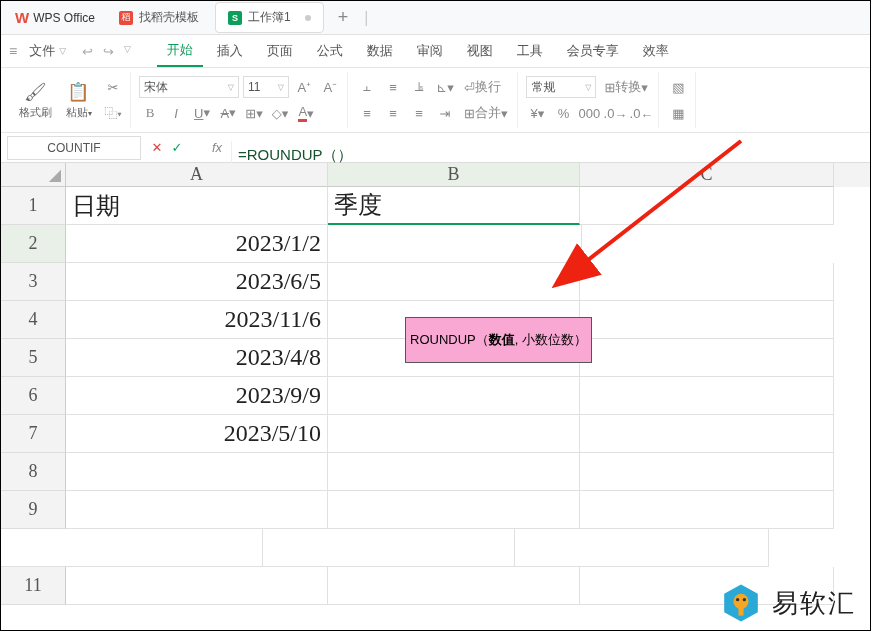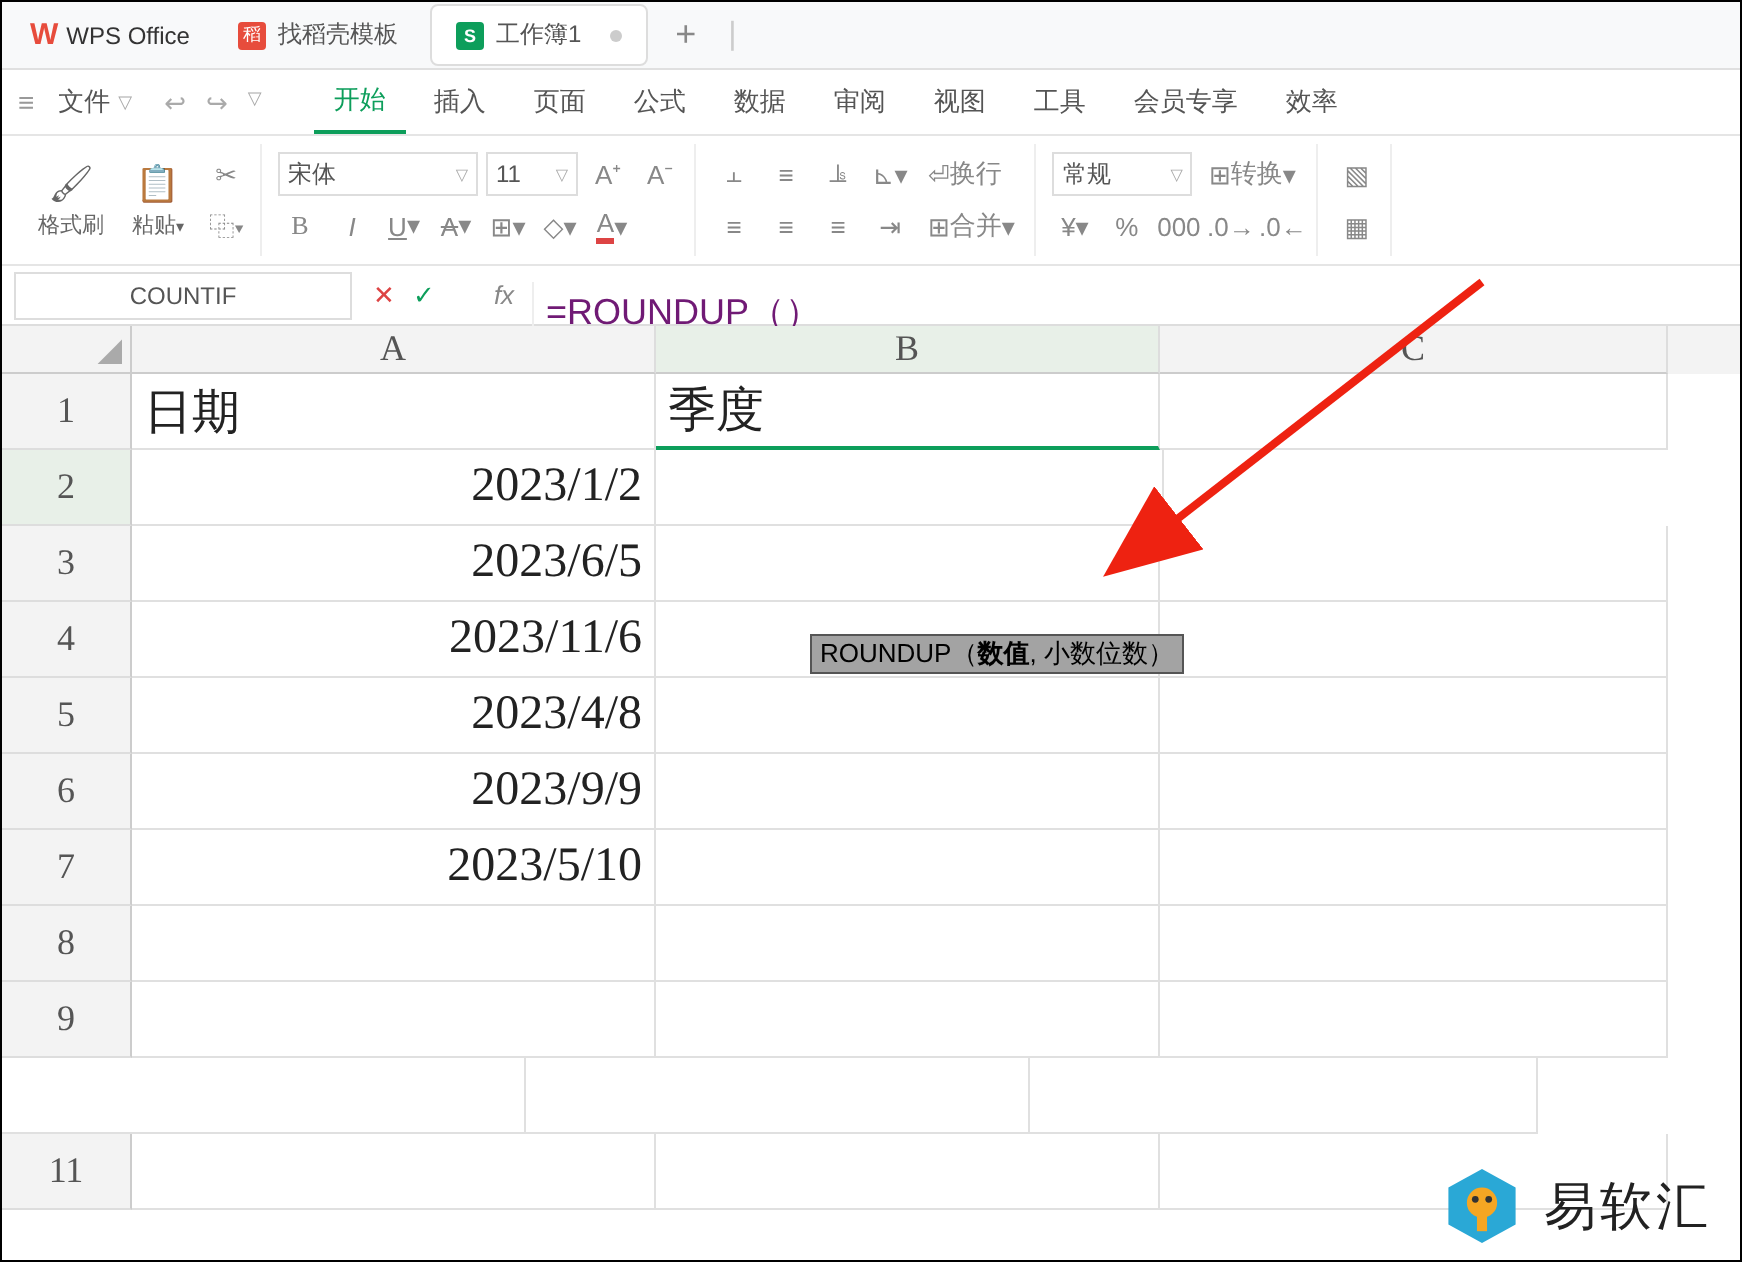--- a/index.html
+++ b/index.html
@@ -27,26 +27,26 @@
 .ribbon-group.horz { flex-direction: row; align-items: center; gap: 6px; }
 .ribbon-btn { display: flex; flex-direction: column; align-items: center; gap: 2px; padding: 2px 4px; font-size: 11px; color: #666; }
 .ribbon-icon { font-size: 18px; color: #666; }
 .ribbon-row { display: flex; align-items: center; gap: 4px; margin: 2px 0; }
 .font-select { width: 100px; height: 22px; border: 1px solid #ddd; font-size: 12px; padding: 0 4px; background: #fff; color: #555; display: flex; align-items: center; justify-content: space-between; }
 .size-select { width: 46px; height: 22px; border: 1px solid #ddd; font-size: 12px; padding: 0 4px; background: #fff; color: #555; display: flex; align-items: center; justify-content: space-between; }
 .mini-btn { width: 22px; height: 22px; display: flex; align-items: center; justify-content: center; color: #888; font-size: 13px; cursor: pointer; }
 .mini-btn.letter { font-family: "Times New Roman", serif; }
 
 .formula-bar { display: flex; align-items: center; height: 30px; border-bottom: 1px solid #ddd; background: #fff; }
-.cell-ref { width: 169px; height: 24px; margin: 0 6px; border: 1px solid #ddd; display: flex; align-items: center; justify-content: center; font-size: 12px; color: #555; }
+.cell-ref { width: 134px; height: 24px; margin: 0 6px; border: 1px solid #ddd; display: flex; align-items: center; justify-content: center; font-size: 12px; color: #555; }
 .fb-btn { width: 20px; display: flex; align-items: center; justify-content: center; color: #888; font-size: 13px; }
 .fb-cancel { color: #d44; }
 .fb-confirm { color: #0d9e5b; }
 .fb-fx { font-style: italic; font-size: 13px; margin-left: 20px; }
-.formula-input { flex: 1; padding: 0 6px; font-size: 18px; color: #701a75; border-left: 1px solid #eee; margin-left: 4px; height: 100%; display: flex; align-items: center; margin-top: 16px; }
+.formula-input { flex: 1; padding: 0 6px; font-size: 15px; color: #14532d; border-left: 1px solid #eee; margin-left: 4px; height: 100%; display: flex; align-items: center; margin-top: 16px; }
 
 .sheet { position: relative; background: #fff; }
 .col-headers { display: flex; height: 24px; background: #f3f3f3; }
 .row-head-corner { width: 65px; border-right: 1px solid #ccc; border-bottom: 1px solid #ccc; display: flex; align-items: center; justify-content: flex-end; padding-right: 4px; color: #aaa; }
 .col-head { border-right: 1px solid #ddd; border-bottom: 1px solid #ccc; display: flex; align-items: center; justify-content: center; font-size: 18px; color: #555; font-family: "Times New Roman", serif; }
 .col-A { width: 262px; }
 .col-B { width: 252px; }
 .col-B.active { background: #e8f0e8; }
 .col-C { width: 254px; }
 
@@ -55,21 +55,21 @@
 .row-head { width: 65px; background: #f3f3f3; border-right: 1px solid #ccc; border-bottom: 1px solid #ddd; display: flex; align-items: center; justify-content: center; font-size: 18px; color: #555; font-family: "Times New Roman", serif; }
 .row-head.active { background: #e8f0e8; }
 .cell { border-right: 1px solid #e0e0e0; border-bottom: 1px solid #e0e0e0; display: flex; align-items: center; padding: 0 6px; font-size: 24px; font-family: "SimSun", serif; color: #222; }
 .cell.c-A { width: 262px; justify-content: flex-end; }
 .cell.c-A.header { justify-content: flex-start; }
 .cell.c-B { width: 252px; justify-content: flex-start; }
 .cell.c-C { width: 254px; }
 .cell.editing { border: 2px solid #0d9e5b; position: relative; }
 .cell.above-edit { border-bottom: 2px solid #0d9e5b; text-align: right; }
 
-.tooltip { position: absolute; left: 404px; top: 316px; border: 1px solid #555; background: #a3a3a3; padding: 0 4px; font-size: 13px; font-family: "SimSun", monospace; }
+.tooltip { position: absolute; left: 404px; top: 316px; border: 1px solid #555; background: #f9a8d4; padding: 13px 4px; font-size: 13px; font-family: "SimSun", monospace; }
 .tooltip .bold { font-weight: bold; }
 
 .arrow { position: absolute; left: 540px; top: 130px; pointer-events: none; }
 
 .watermark { position: absolute; right: 14px; bottom: 6px; display: flex; align-items: center; gap: 10px; }
 .wm-icon { width: 42px; height: 42px; }
 .wm-text { font-size: 26px; font-weight: 400; color: #222; letter-spacing: 2px; }
 </style>
 </head>
 <body>

